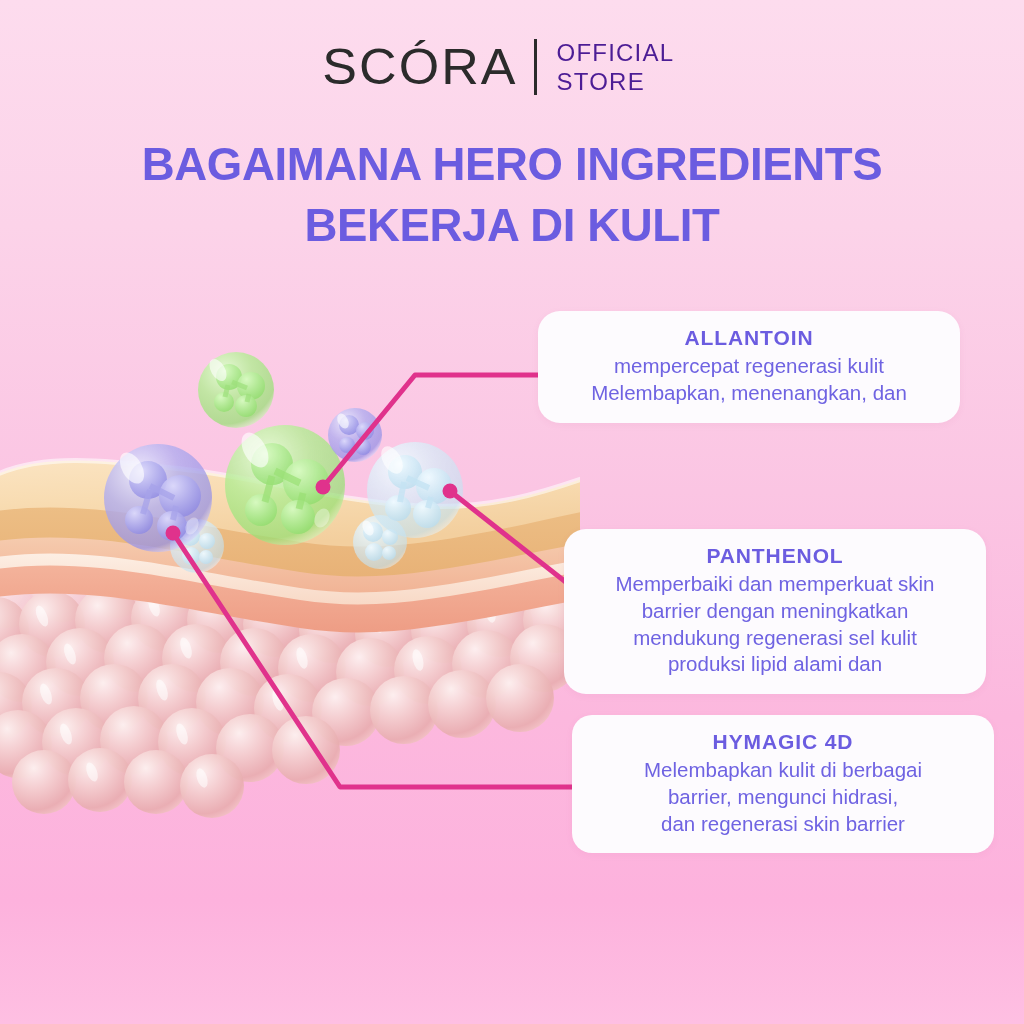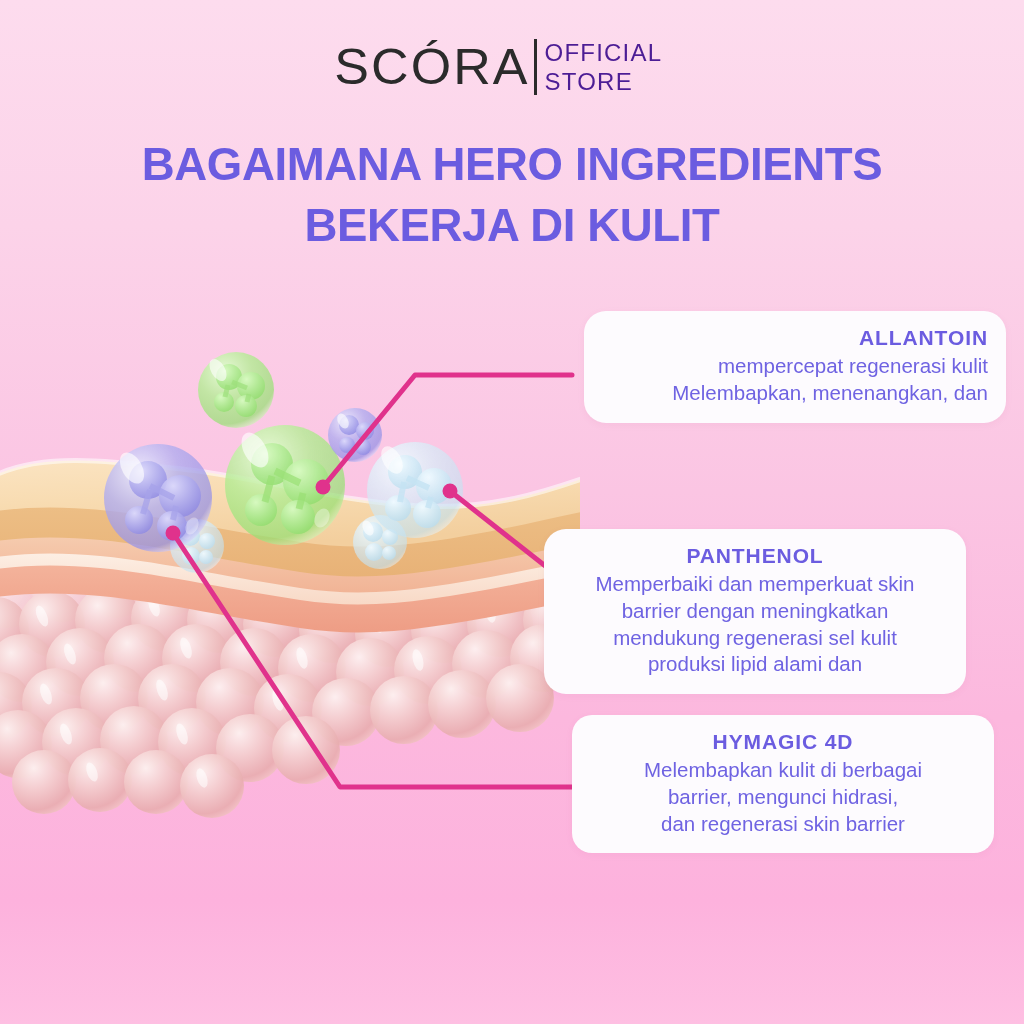--- a/index.html
+++ b/index.html
@@ -6,21 +6,21 @@
   html,body { width:1024px; height:1024px; }
   body {
     font-family:"Liberation Sans", sans-serif;
     background:linear-gradient(to bottom, #fddcee 0%, #fcd3e9 22%, #fbc5e3 48%, #fcb8de 70%, #fdb2dd 88%, #febfe2 100%);
     position:relative; overflow:hidden;
   }
 
   
   #logo {
     position:absolute; top:38px; left:0; width:1000px;
-    display:flex; align-items:center; justify-content:center; gap:8px;
+    display:flex; align-items:center; justify-content:center; gap:20px;
   }
   #logo .wordmark {
     font-family:"Liberation Sans", sans-serif;
     font-size:50px; font-weight:400; letter-spacing:2px;
     color:#2b2b2b; line-height:1; transform:scaleX(1.04);
   }
   #logo .divider { width:3px; height:56px; background:#2b2b2b; }
   #logo .official {
     font-size:24px; font-weight:400; letter-spacing:1.2px;
     color:#4c1d95; line-height:1.22;
@@ -44,22 +44,22 @@
     position:absolute; background:#fdfbfe; border-radius:22px;
     text-align:center; padding:14px 18px 16px;
     box-shadow:0 2px 7px rgba(180,80,140,0.07);
   }
   .card .ttl {
     color:#6b5ce0; font-weight:bold; font-size:21px;
     letter-spacing:0.9px; line-height:1.25; margin-bottom:2px;
   }
   .card .body { color:#6f63e2; font-size:20.5px; line-height:1.30; }
   .card .body span { display:block; white-space:nowrap; }
-  #card-allantoin { left:584px; top:311px; width:422px;text-align:right; }
-  #card-panthenol { left:544px; top:529px; width:422px; }
+  #card-allantoin { left:538px; top:311px; width:422px; }
+  #card-panthenol { left:564px; top:529px; width:422px; }
   #card-hymagic   { left:572px; top:715px; width:422px;border-radius:20px; }
 
   
   #skin { position:absolute; left:0; top:330px; width:580px; height:520px; }
 </style>
 </head>
 <body>
 
 <div id="logo">
   <div class="wordmark">SCÓRA</div>

